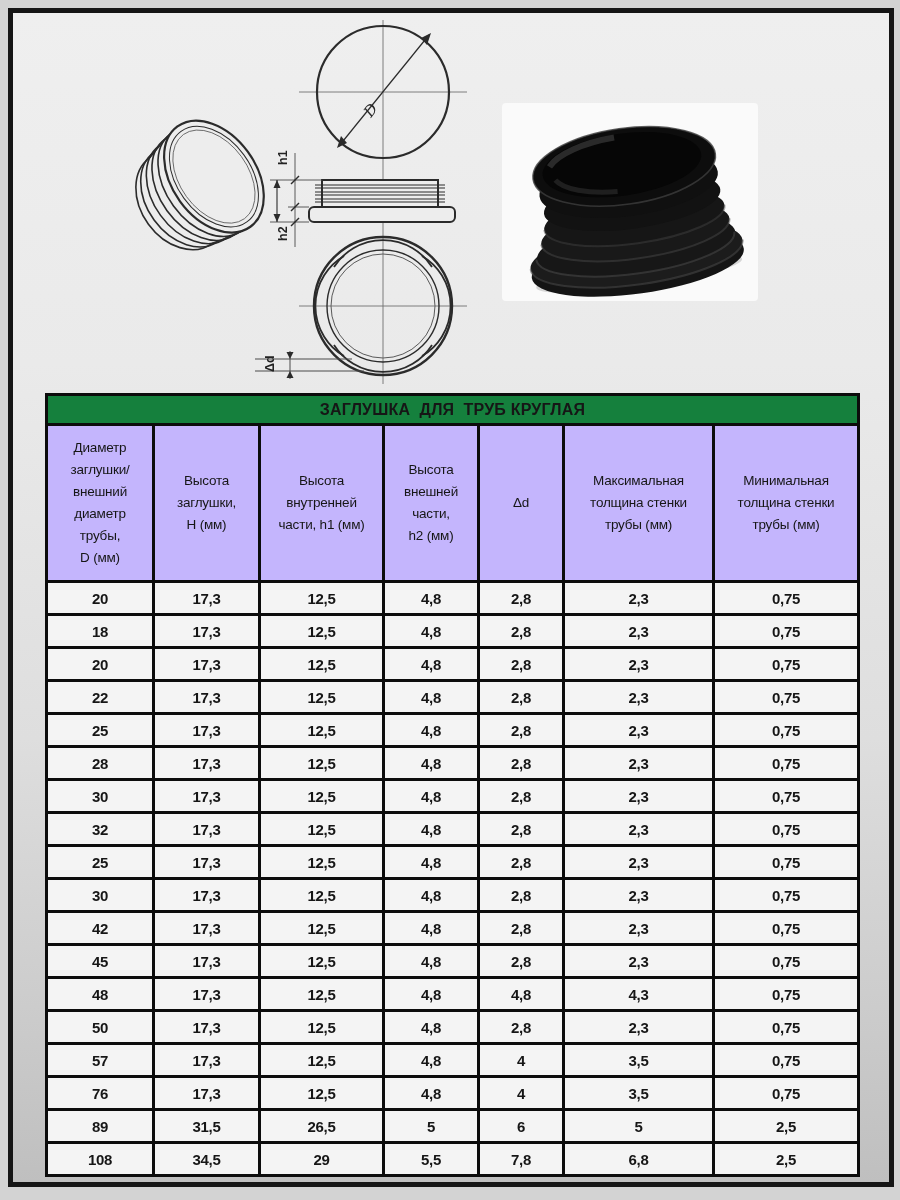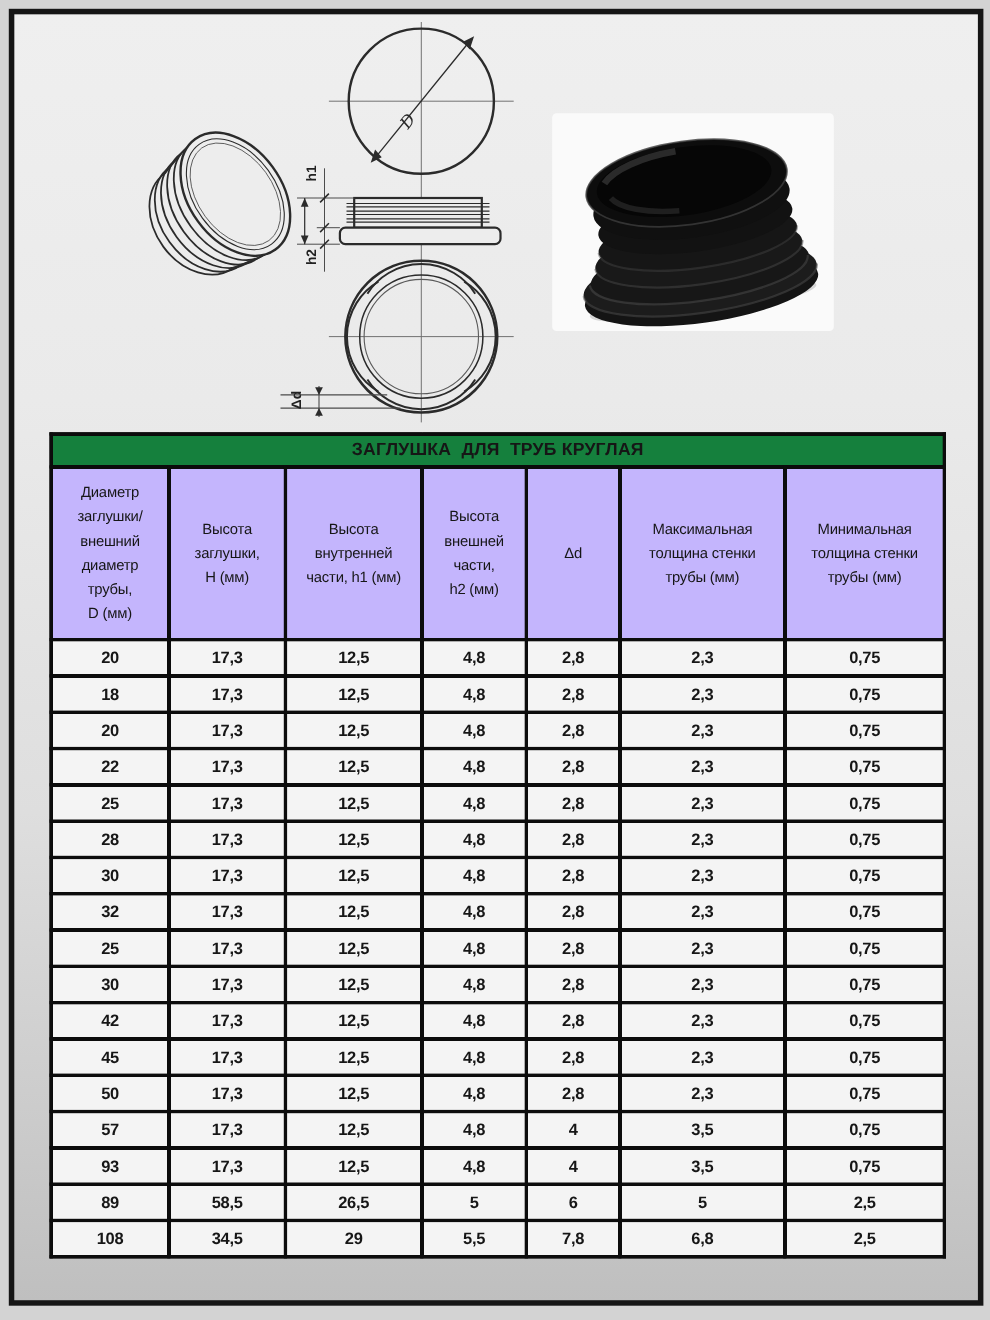--- a/index.html
+++ b/index.html
@@ -307,49 +307,58 @@
       <tr>
         <td>45</td>
         <td>17,3</td>
         <td>12,5</td>
         <td>4,8</td>
         <td>2,8</td>
         <td>2,3</td>
         <td>0,75</td>
       </tr>
       <tr>
+        <td>48</td>
+        <td>17,3</td>
+        <td>12,5</td>
+        <td>4,8</td>
+        <td>4,8</td>
+        <td>4,3</td>
+        <td>0,75</td>
+      </tr>
+      <tr>
         <td>50</td>
         <td>17,3</td>
         <td>12,5</td>
         <td>4,8</td>
         <td>2,8</td>
         <td>2,3</td>
         <td>0,75</td>
       </tr>
       <tr>
         <td>57</td>
         <td>17,3</td>
         <td>12,5</td>
         <td>4,8</td>
         <td>4</td>
         <td>3,5</td>
         <td>0,75</td>
       </tr>
       <tr>
-        <td>93</td>
+        <td>76</td>
         <td>17,3</td>
         <td>12,5</td>
         <td>4,8</td>
         <td>4</td>
         <td>3,5</td>
         <td>0,75</td>
       </tr>
       <tr>
         <td>89</td>
-        <td>58,5</td>
+        <td>31,5</td>
         <td>26,5</td>
         <td>5</td>
         <td>6</td>
         <td>5</td>
         <td>2,5</td>
       </tr>
       <tr>
         <td>108</td>
         <td>34,5</td>
         <td>29</td>

